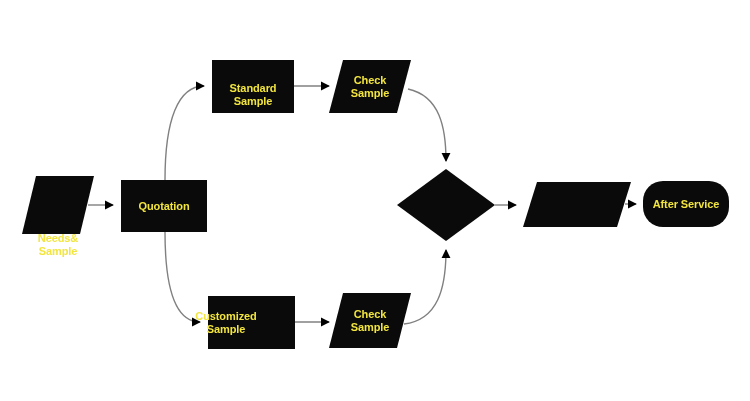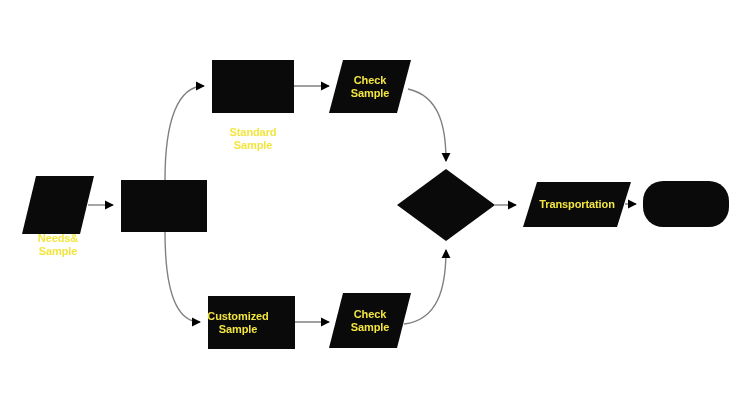--- a/index.html
+++ b/index.html
@@ -82,30 +82,31 @@
     <path d="M 404 324 C 438 320 446 288 446 250" stroke="#808080" stroke-width="1.4" fill="none" marker-end="url(#arrow)"></path>
 
     <path d="M 495 205 L 516 205" stroke="#808080" stroke-width="1.4" fill="none" marker-end="url(#arrow)"></path>
 
     <path d="M 625 204 L 636 204" stroke="#808080" stroke-width="1.4" fill="none" marker-end="url(#arrow)"></path>
   </svg>
 
   <div class="node-label" style="left:22px; top:176px; width:72px; height:58px;margin-top:40px;">Needs&amp;
 Sample</div>
 
+  <div class="node-label" style="left:121px; top:180px; width:86px; height:52px;">Quotation</div>
 
-  <div class="node-label" style="left:212px; top:60px; width:82px; height:70px;margin-top:44px;">Standard
+  <div class="node-label" style="left:212px; top:60px; width:82px; height:70px;">Standard
 Sample</div>
 
   <div class="node-label" style="left:329px; top:60px; width:82px; height:53px;">Check
 Sample</div>
 
-  <div class="node-label" style="left:204px; top:296px; width:68px; height:53px;">Customized
+  <div class="node-label" style="left:192px; top:296px; width:68px; height:53px;">Customized
 Sample</div>
 
   <div class="node-label" style="left:329px; top:293px; width:82px; height:55px;">Check
 Sample</div>
 
 
-  <div class="node-label" style="left:523px; top:182px; width:108px; height:45px;">Transportation</div>
 
+  <div class="node-label" style="left:643px; top:181px; width:86px; height:46px;">After Service</div>
 
 </div>
 
 </body></html>

